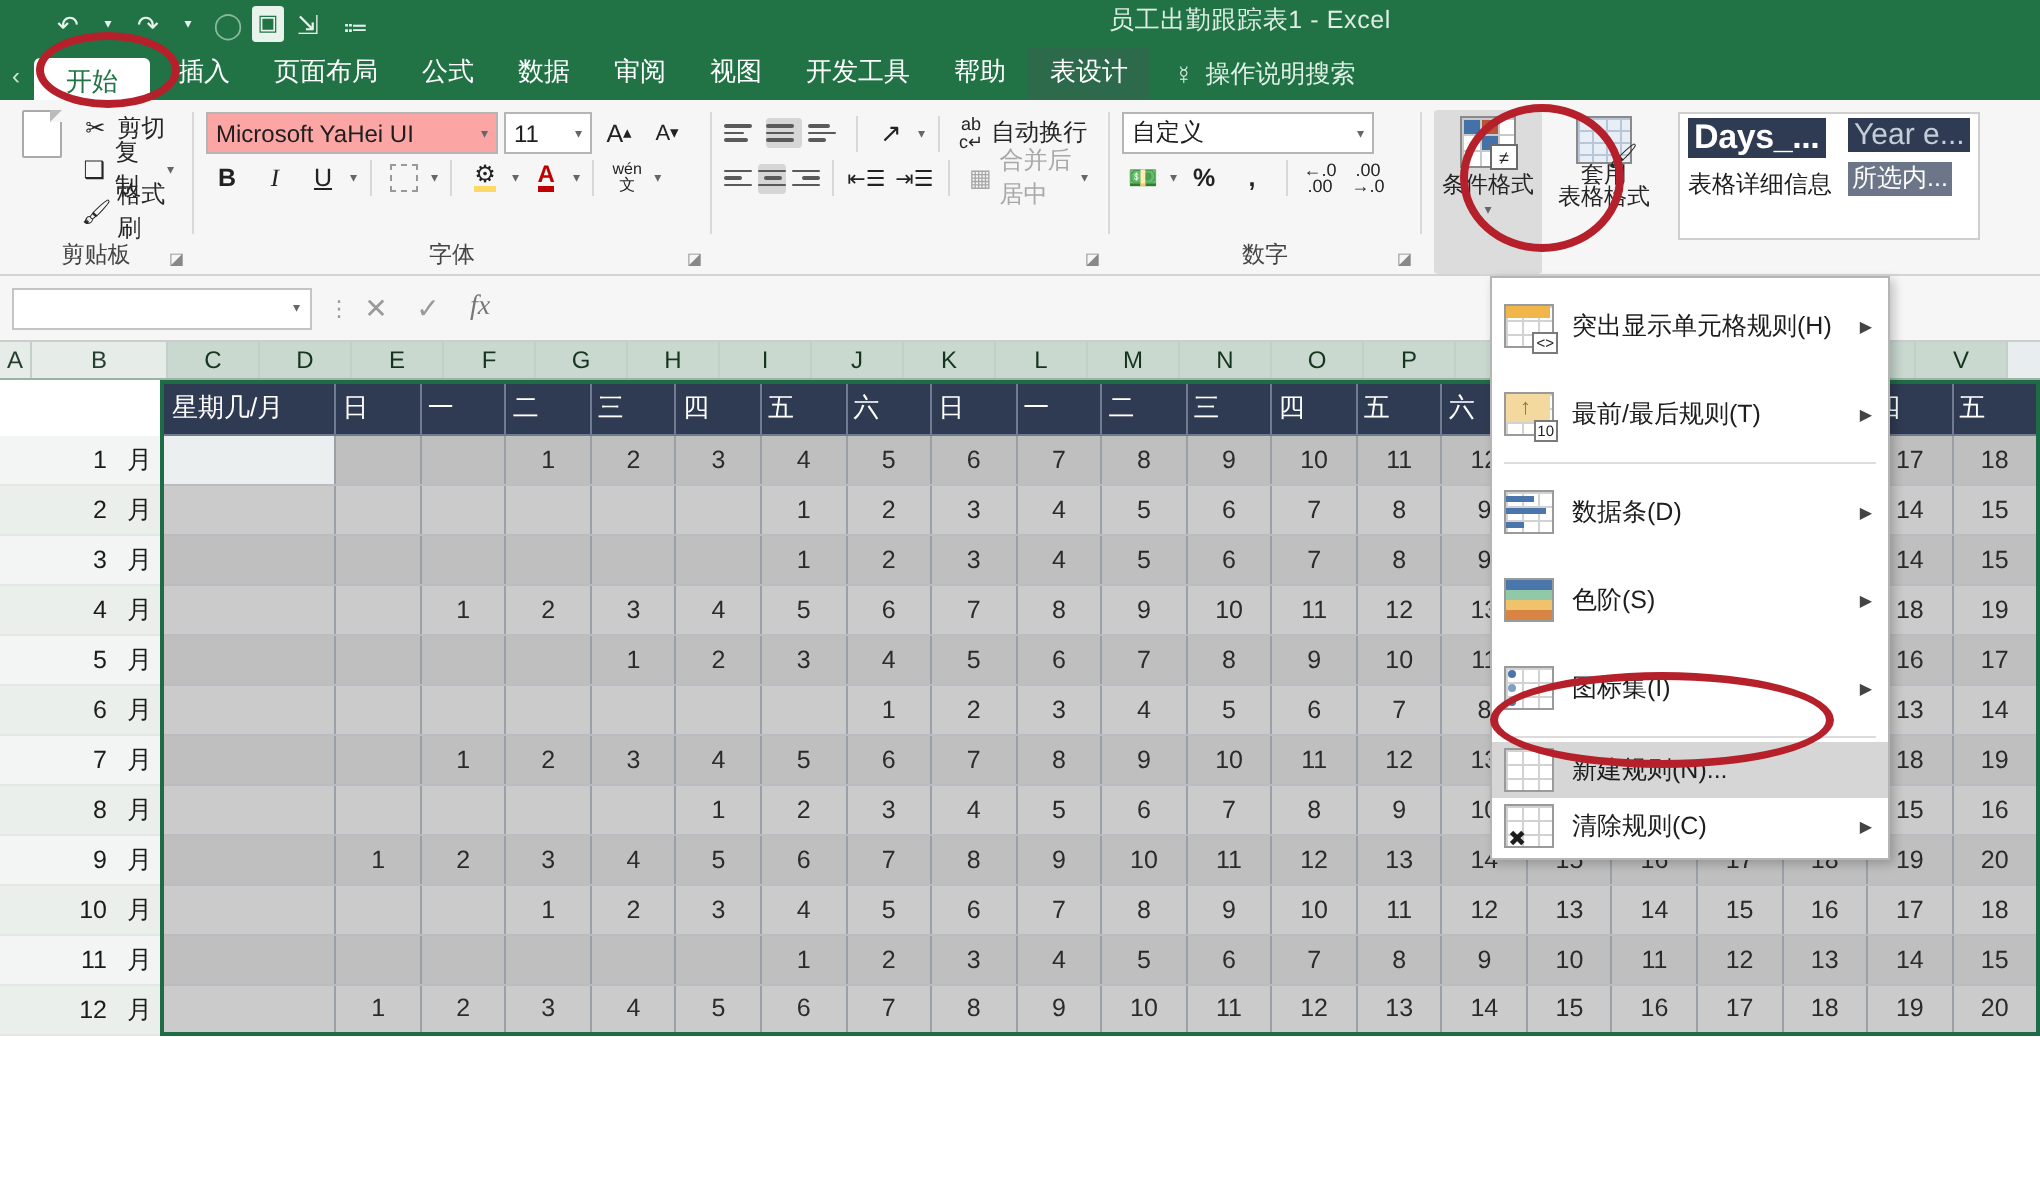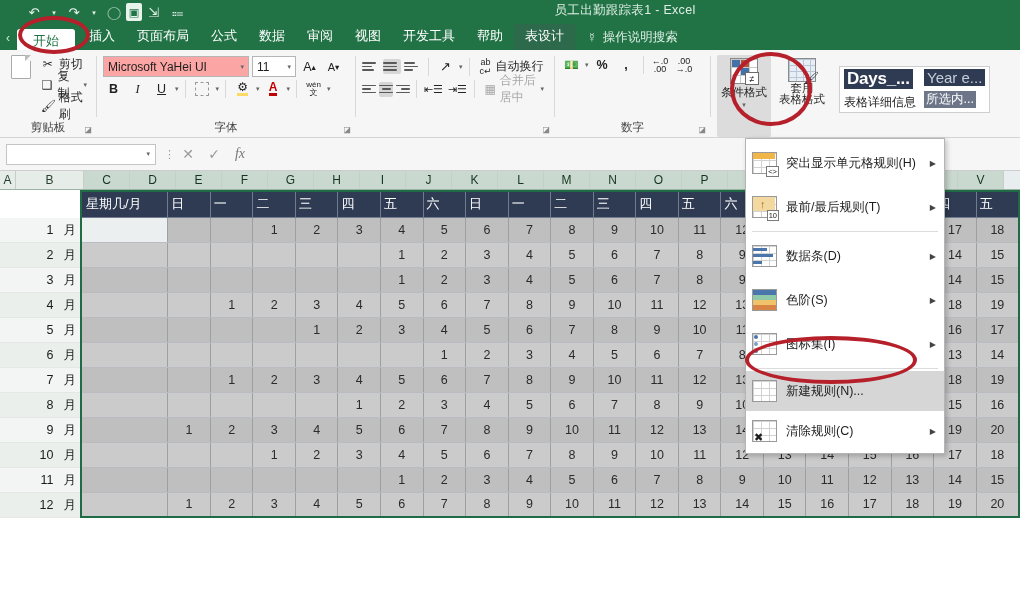--- a/index.html
+++ b/index.html
@@ -144,22 +144,22 @@
   .tbl-icon { width:28px; height:24px; position:relative; }
   .tbl-grid { position:absolute; inset:0; border:1px solid #8a8a8a;
     background-image: linear-gradient(to right,#b8c6d8 1px,transparent 1px),
                       linear-gradient(to bottom,#b8c6d8 1px,transparent 1px);
     background-size: 7px 6px; background-color:#e8eef5;}
   .brush { position:absolute; right:-3px; bottom:-3px; font-size:12px; }
   .two-line { line-height:11px; text-align:center; }
 
   
   .tbl-detail {
-    background:#ffffff; border:1px solid #cfcfcf; margin:16px 0 0 4px;
-    display:flex; height:47px;
+    background:#ffffff; border:1px solid #cfcfcf; margin:6px 0 0 4px;
+    display:flex; height:64px;
   }
   .td-col { display:flex; flex-direction:column; align-items:flex-start; padding:2px 4px; }
   .td-head { background:#2f3b52; color:#fff; font-size:17px; font-weight:bold;
              padding:0 3px; white-space:nowrap; letter-spacing:-.2px; }
   .td-head2 { background:#2f3b52; color:#c5cdda; font-size:15px; padding:0 3px; white-space:nowrap; }
   .td-sub { font-size:12px; color:#1c1c1c; padding-top:5px; white-space:nowrap; }
   .td-sub2 { font-size:12.5px; color:#fff; background:#6d7689; padding:0 2px; margin-top:5px; white-space:nowrap; }
 
   
   .fbar { height:33px; background:#f6f6f6; display:flex; align-items:center;
@@ -228,21 +228,21 @@
     position:absolute; left:745px; top:138px; width:200px;
     background:#ffffff; border:1px solid #b5b5b5;
     box-shadow: 2px 2px 5px rgba(0,0,0,.22);
     padding:2px 0; z-index:40;
   }
   .cf-item {
     height:44px; display:flex; align-items:center; gap:9px; padding:0 6px;
     font-size:12.5px; color:#1d1d1d; position:relative;
   }
   .cf-item.sel { background:#d6d6d6; }
-  .cf-item.short { height:40px; }
+  .cf-item.short { height:28px; }
   .cf-arrow { position:absolute; right:8px; font-size:8px; color:#444; }
   .mi-ico { width:25px; height:22px; position:relative; flex:0 0 25px; }
   .mi-grid {
     position:absolute; inset:0; border:1px solid #9a9a9a; background:#fff;
     background-image: linear-gradient(to right,#d2d2d2 1px,transparent 1px),
                       linear-gradient(to bottom,#d2d2d2 1px,transparent 1px);
     background-size:8px 7px;
   }
   .mi-hl  { position:absolute; left:1px; top:1px; width:22px; height:6px; background:#f0b64a; }
   .mi-badge {
@@ -426,20 +426,26 @@
         <span style="font-size:12px">▦</span>
         <span>合并后居中</span>
         <span class="caret">▾</span>
       </span>
     </div>
     <div class="grp-launcher">◪</div>
   </div>
   <div class="grp-sep"></div>
 
   <div class="grp" style="width:155px">
+    <div class="row" style="padding-top:3px">
+      <div class="numfmt">
+        <span>自定义</span>
+        <span class="caret">▾</span>
+      </div>
+    </div>
     <div class="row">
       <span class="btn-sq" style="font-size:12px">
         <span>💵</span>
       </span>
       <span class="caret">▾</span>
       <span class="btn-sq" style="font-weight:bold">%</span>
       <span class="btn-sq" style="font-weight:bold">,</span>
       <span class="vsep"></span>
       <span class="btn-sq" style="font-size:9px;line-height:8px;flex-direction:column">
         <span>←.0</span>

